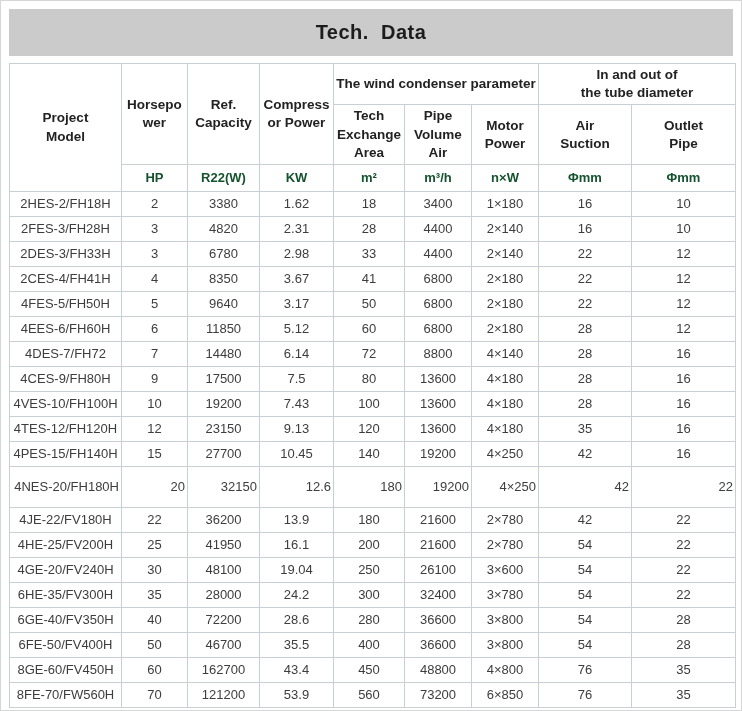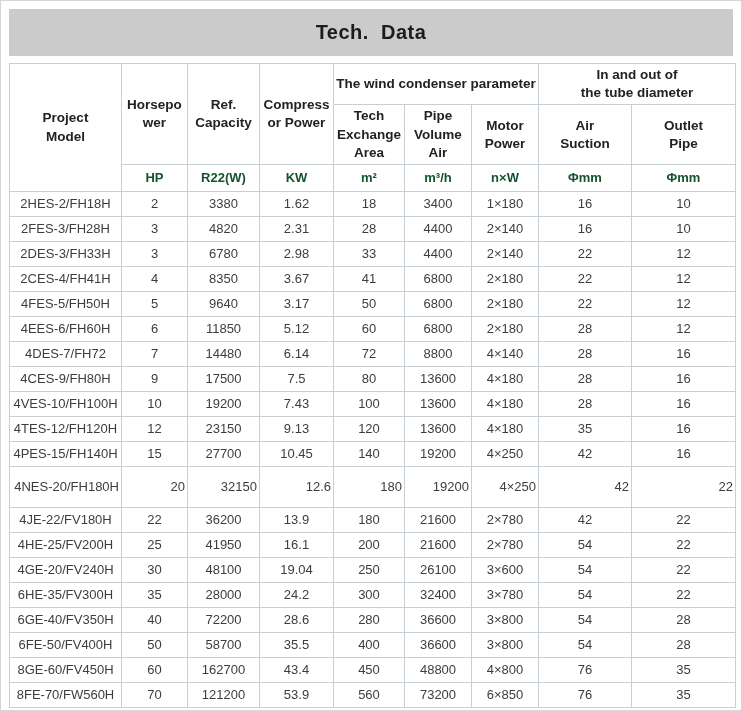--- a/index.html
+++ b/index.html
@@ -302,21 +302,21 @@
           <td>28.6</td>
           <td>280</td>
           <td>36600</td>
           <td>3×800</td>
           <td>54</td>
           <td>28</td>
         </tr>
         <tr>
           <td>6FE-50/FV400H</td>
           <td>50</td>
-          <td>58700</td>
+          <td>46700</td>
           <td>35.5</td>
           <td>400</td>
           <td>36600</td>
           <td>3×800</td>
           <td>54</td>
           <td>28</td>
         </tr>
         <tr>
           <td>8GE-60/FV450H</td>
           <td>60</td>

